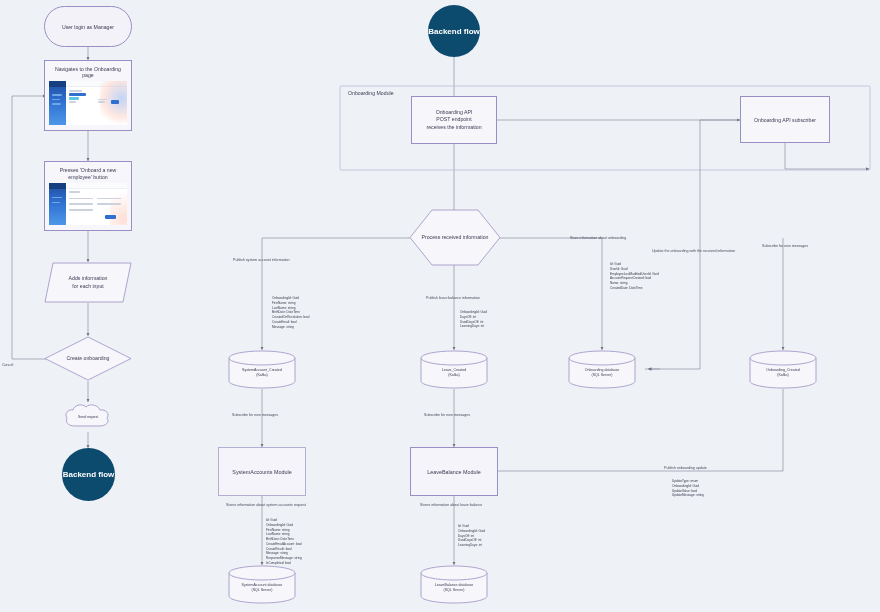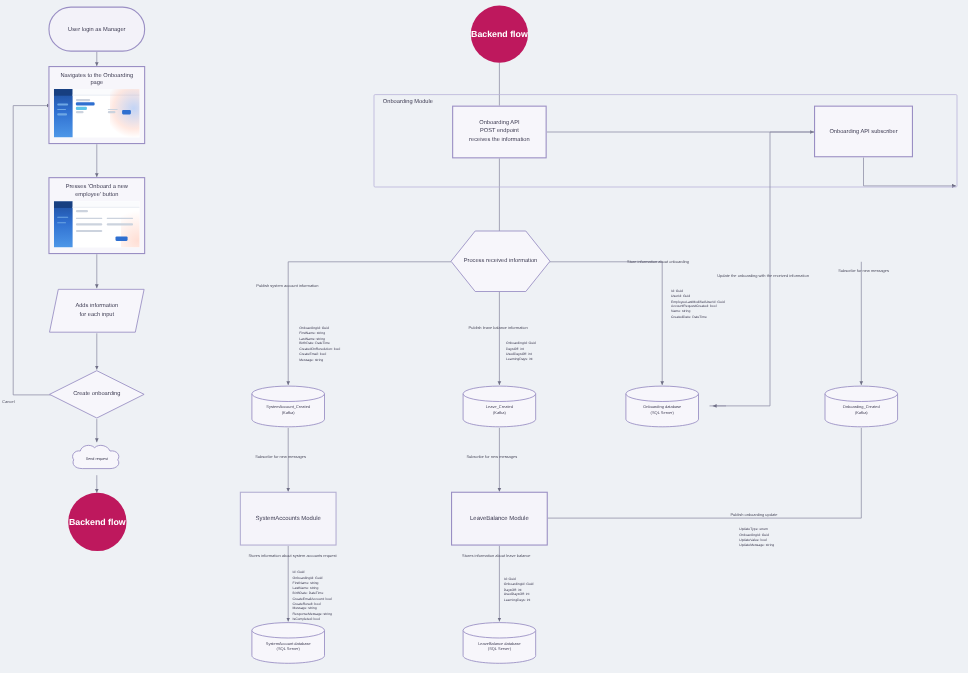--- a/index.html
+++ b/index.html
@@ -13,21 +13,21 @@
   #canvas{position:absolute;inset:0;width:880px;height:612px;}
   svg.wires{position:absolute;left:0;top:0;width:880px;height:612px;pointer-events:none;}
 
   .node{position:absolute;box-sizing:border-box;display:flex;align-items:center;justify-content:center;
         text-align:center;color:#3d3b52;}
   .stadium{border:1px solid #9a8fc4;border-radius:999px;background:#f3f2f9;font-size:5.2px;}
   .rect{border:1px solid #9a8fc4;background:#f7f6fb;font-size:5.2px;}
   .plainrect{border:1px solid #b3aed2;background:#f5f4fa;font-size:6.2px;}
   .grouplabel{position:absolute;font-size:5.2px;color:#3d3b52;}
 
-  .circle{border-radius:50%;background:#be185d;color:#fff;font-weight:bold;font-size:8px;
+  .circle{border-radius:50%;background:#0c4a6e;color:#fff;font-weight:bold;font-size:8px;
           box-shadow:0 0 0 0 rgba(0,0,0,0);}
   .hexwrap,.diawrap,.parawrap,.cloudwrap,.cylwrap{position:absolute;}
   .shapetext{position:absolute;inset:0;display:flex;align-items:center;justify-content:center;
              text-align:center;font-size:5.2px;color:#3d3b52;line-height:1.35;padding:2px;box-sizing:border-box;}
 
   .thumb{width:100%;height:100%;position:relative;overflow:hidden;background:#fff;}
   .thumb .sidebar{position:absolute;left:0;top:0;bottom:0;width:22%;
     background:linear-gradient(180deg,#1f4e9c 0%,#2f6fd0 45%,#4d97e8 100%);}
   .thumb .sbtop{position:absolute;left:0;top:0;width:22%;height:14%;background:#173f80;}
   .thumb .topbar{position:absolute;left:22%;right:0;top:0;height:11%;background:#fafbfd;border-bottom:1px solid #eceff4;}

